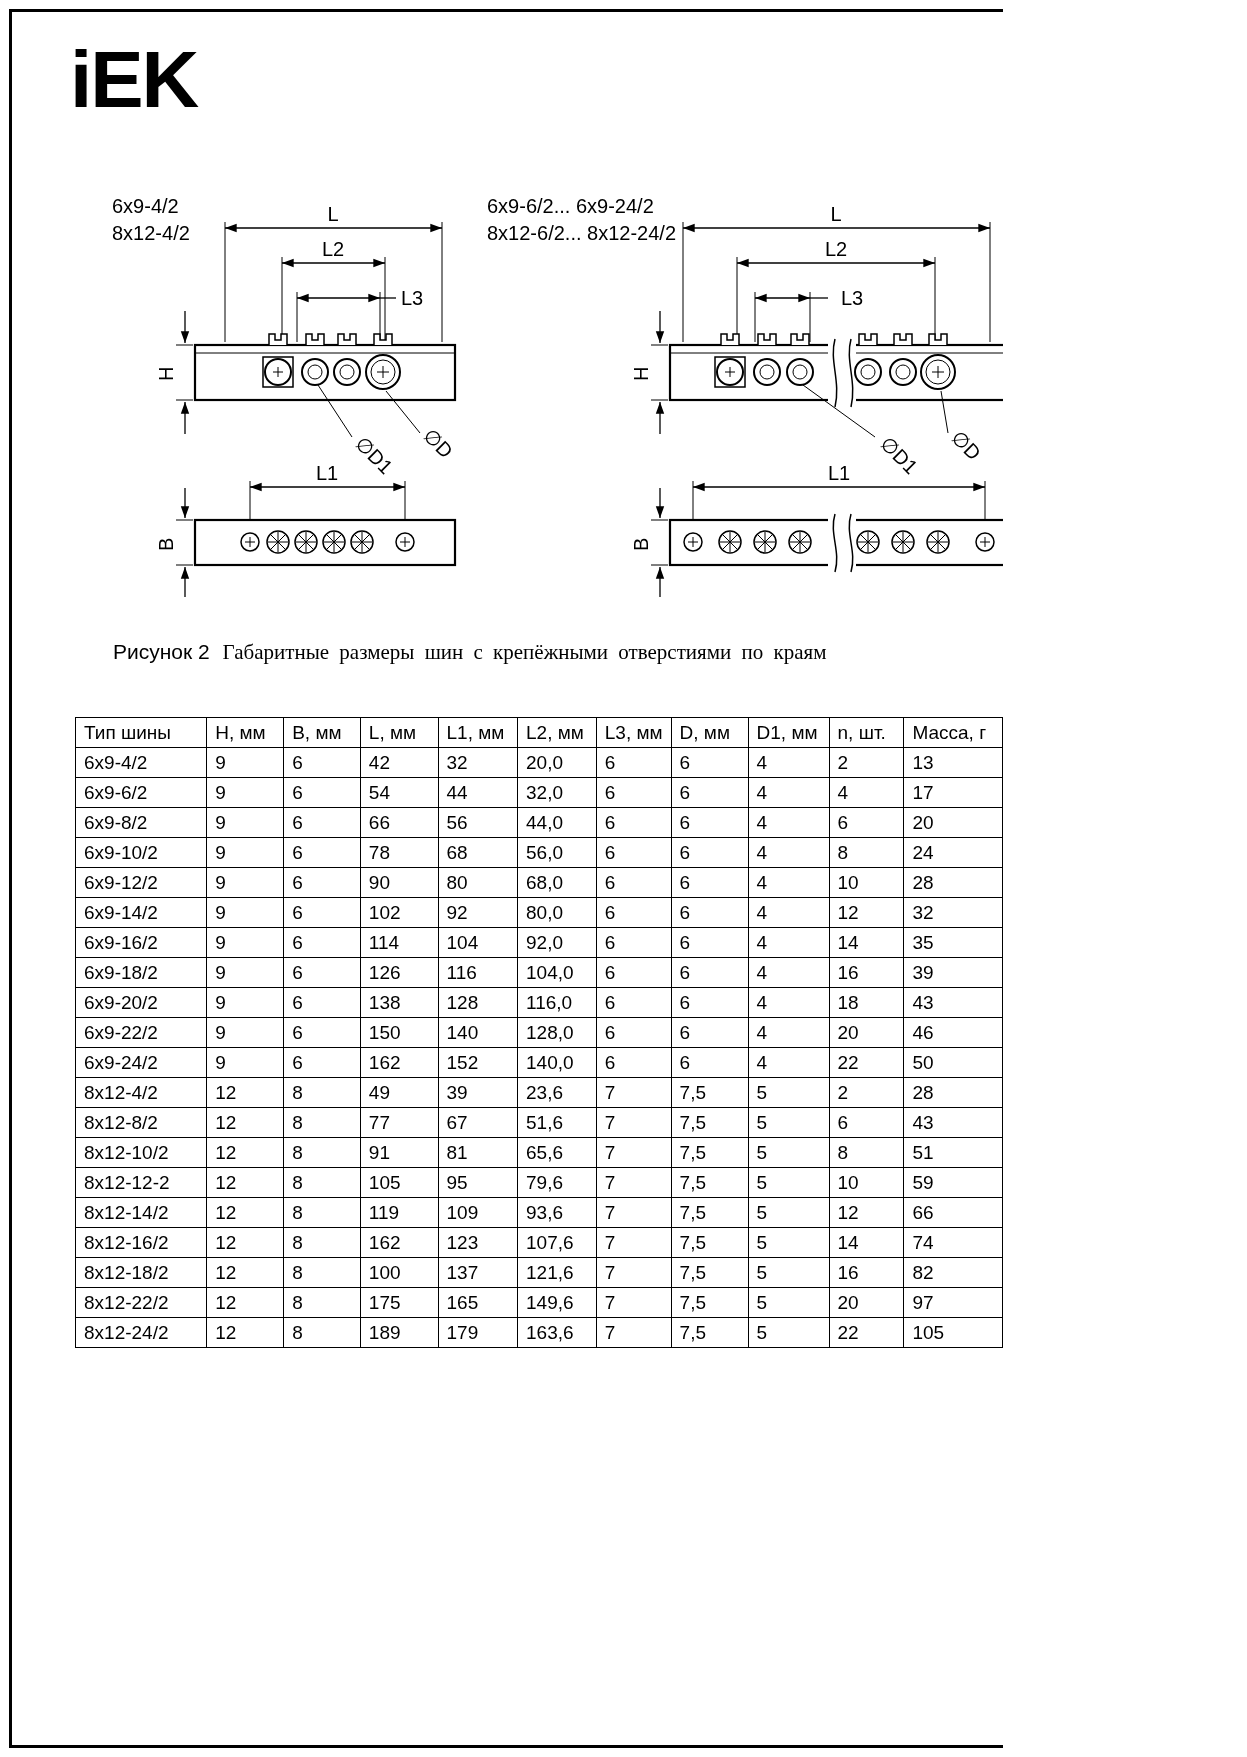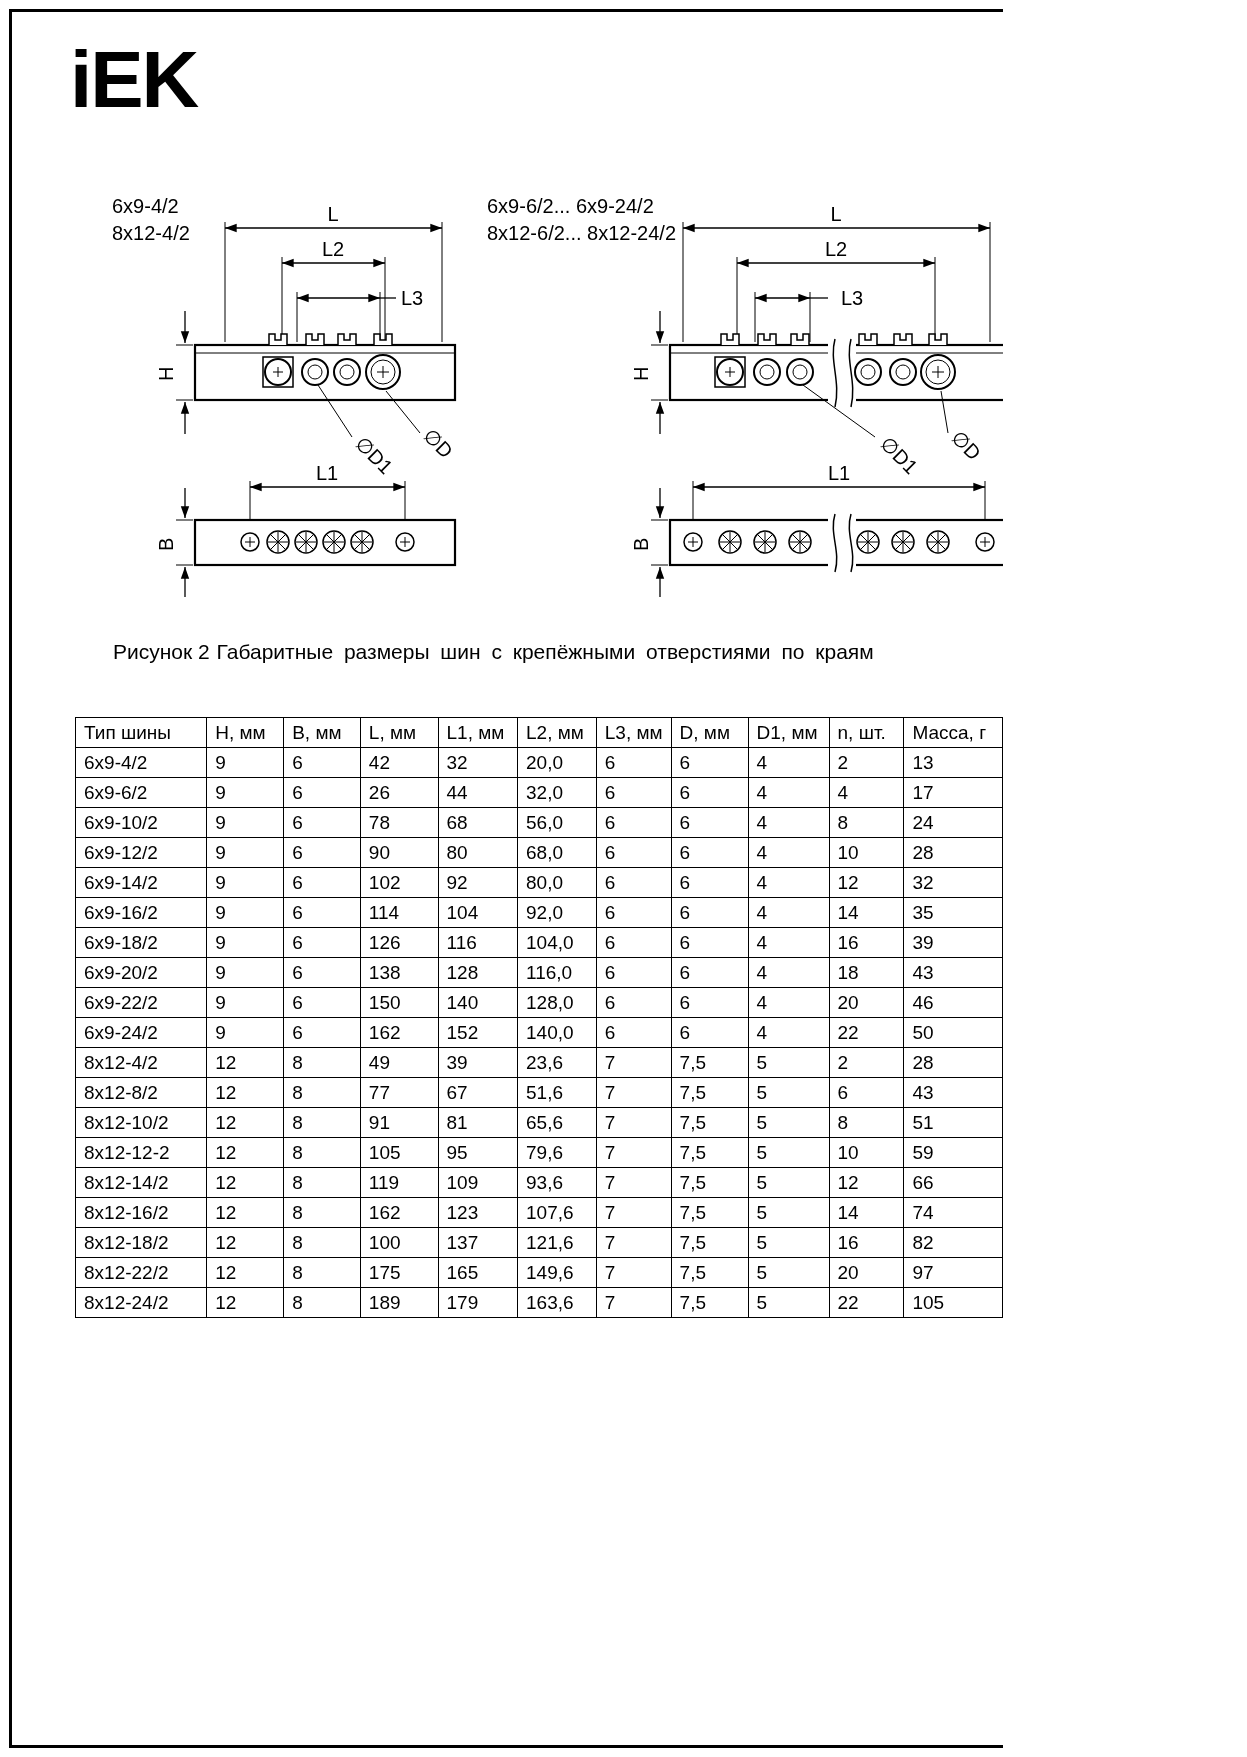--- a/index.html
+++ b/index.html
@@ -15,21 +15,21 @@
     border:3px solid #000; pointer-events:none;
   }
   .logo {
     position:absolute; left:70px; top:34px;
     font-size:80px; font-weight:bold; letter-spacing:-2px;
     font-family:"Liberation Sans","DejaVu Sans",sans-serif;
   }
   .drawing { position:absolute; }
   .drawing text { font-family:"Liberation Sans","DejaVu Sans",sans-serif; font-size:20px; fill:#000; }
   .caption { position:absolute; left:113px; top:640px; font-size:21px; white-space:nowrap; }
-  .caption .cap-text { word-spacing:5px; margin-left:1px; }
+  .caption .cap-text { word-spacing:5px; margin-left:7px;font-family:Liberation Serif, serif; }
   .dim-table {
     position:absolute; left:75px; top:717px;
     border-collapse:collapse; table-layout:fixed; font-size:19px;
   }
   .dim-table th, .dim-table td {
     border:1px solid #000; font-weight:normal; text-align:left;
     vertical-align:middle; padding:0 8px; height:30px; white-space:nowrap;
     overflow:hidden;
   }
 </style>
@@ -274,28 +274,41 @@
           <td>6</td>
           <td>6</td>
           <td>4</td>
           <td>2</td>
           <td>13</td>
         </tr>
         <tr>
           <td>6х9-6/2</td>
           <td>9</td>
           <td>6</td>
-          <td>26</td>
+          <td>54</td>
           <td>44</td>
           <td>32,0</td>
           <td>6</td>
           <td>6</td>
           <td>4</td>
           <td>4</td>
           <td>17</td>
+        </tr>
+        <tr>
+          <td>6х9-8/2</td>
+          <td>9</td>
+          <td>6</td>
+          <td>66</td>
+          <td>56</td>
+          <td>44,0</td>
+          <td>6</td>
+          <td>6</td>
+          <td>4</td>
+          <td>6</td>
+          <td>20</td>
         </tr>
         <tr>
           <td>6х9-10/2</td>
           <td>9</td>
           <td>6</td>
           <td>78</td>
           <td>68</td>
           <td>56,0</td>
           <td>6</td>
           <td>6</td>

